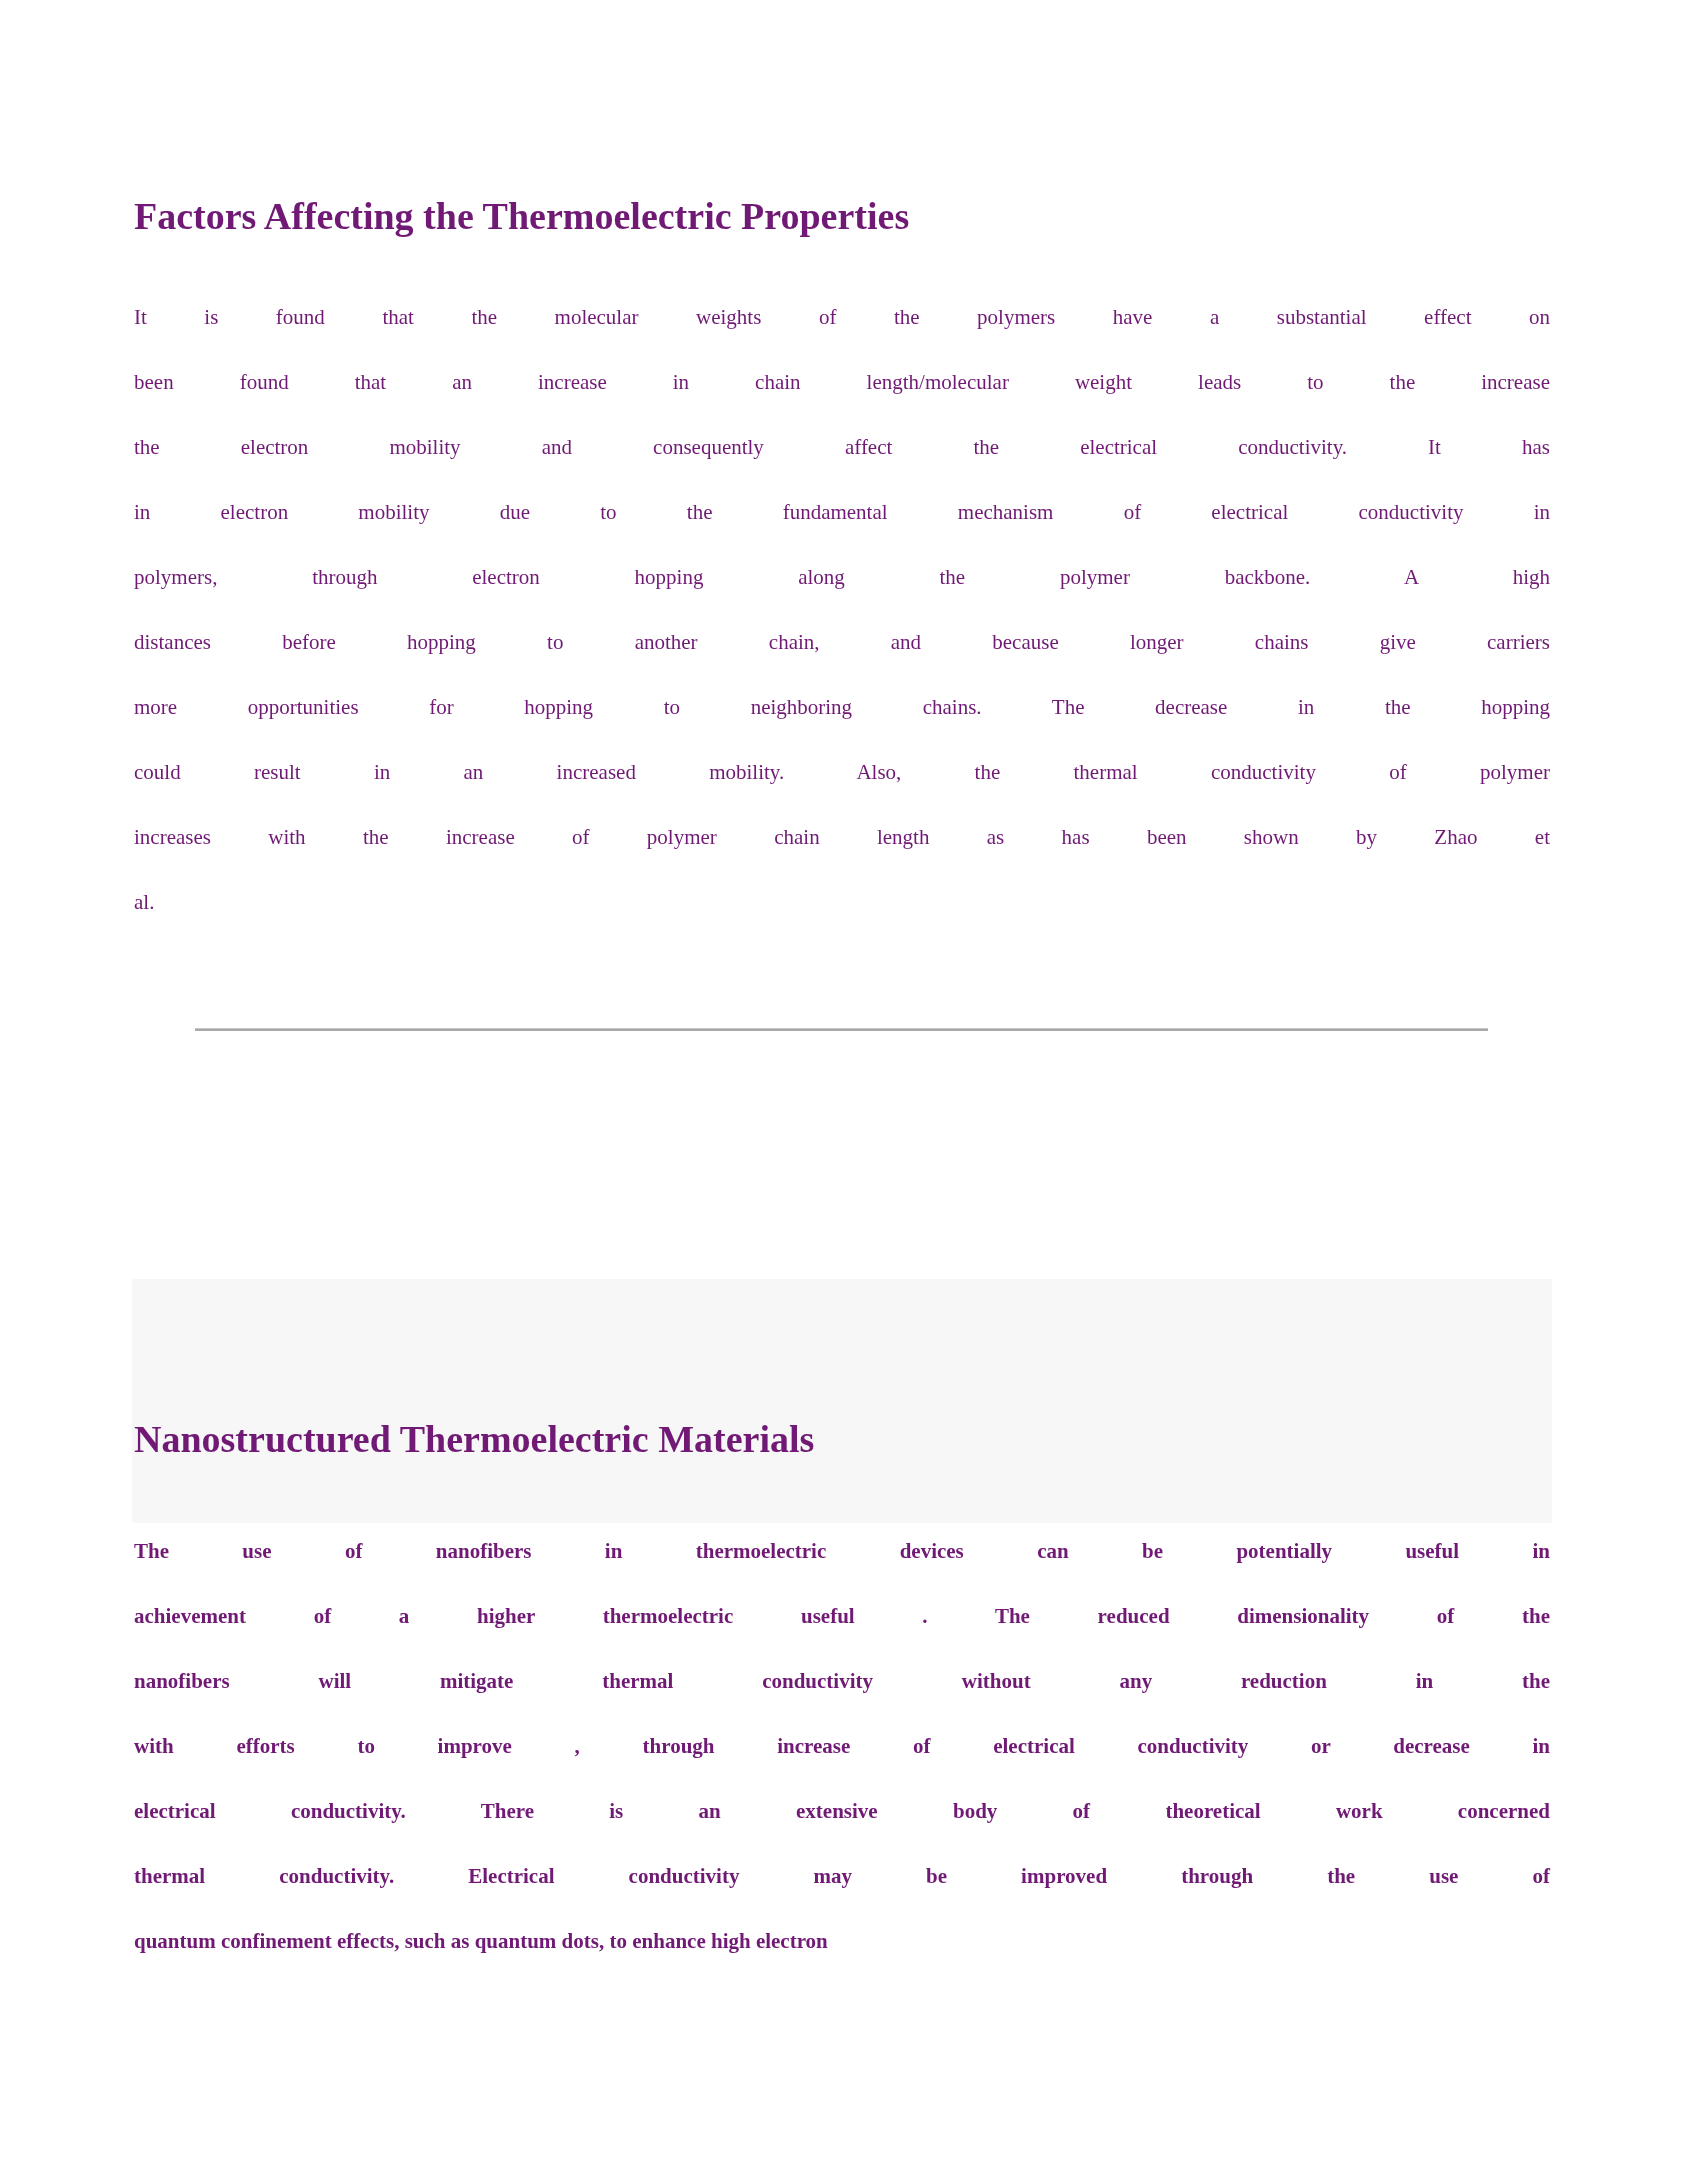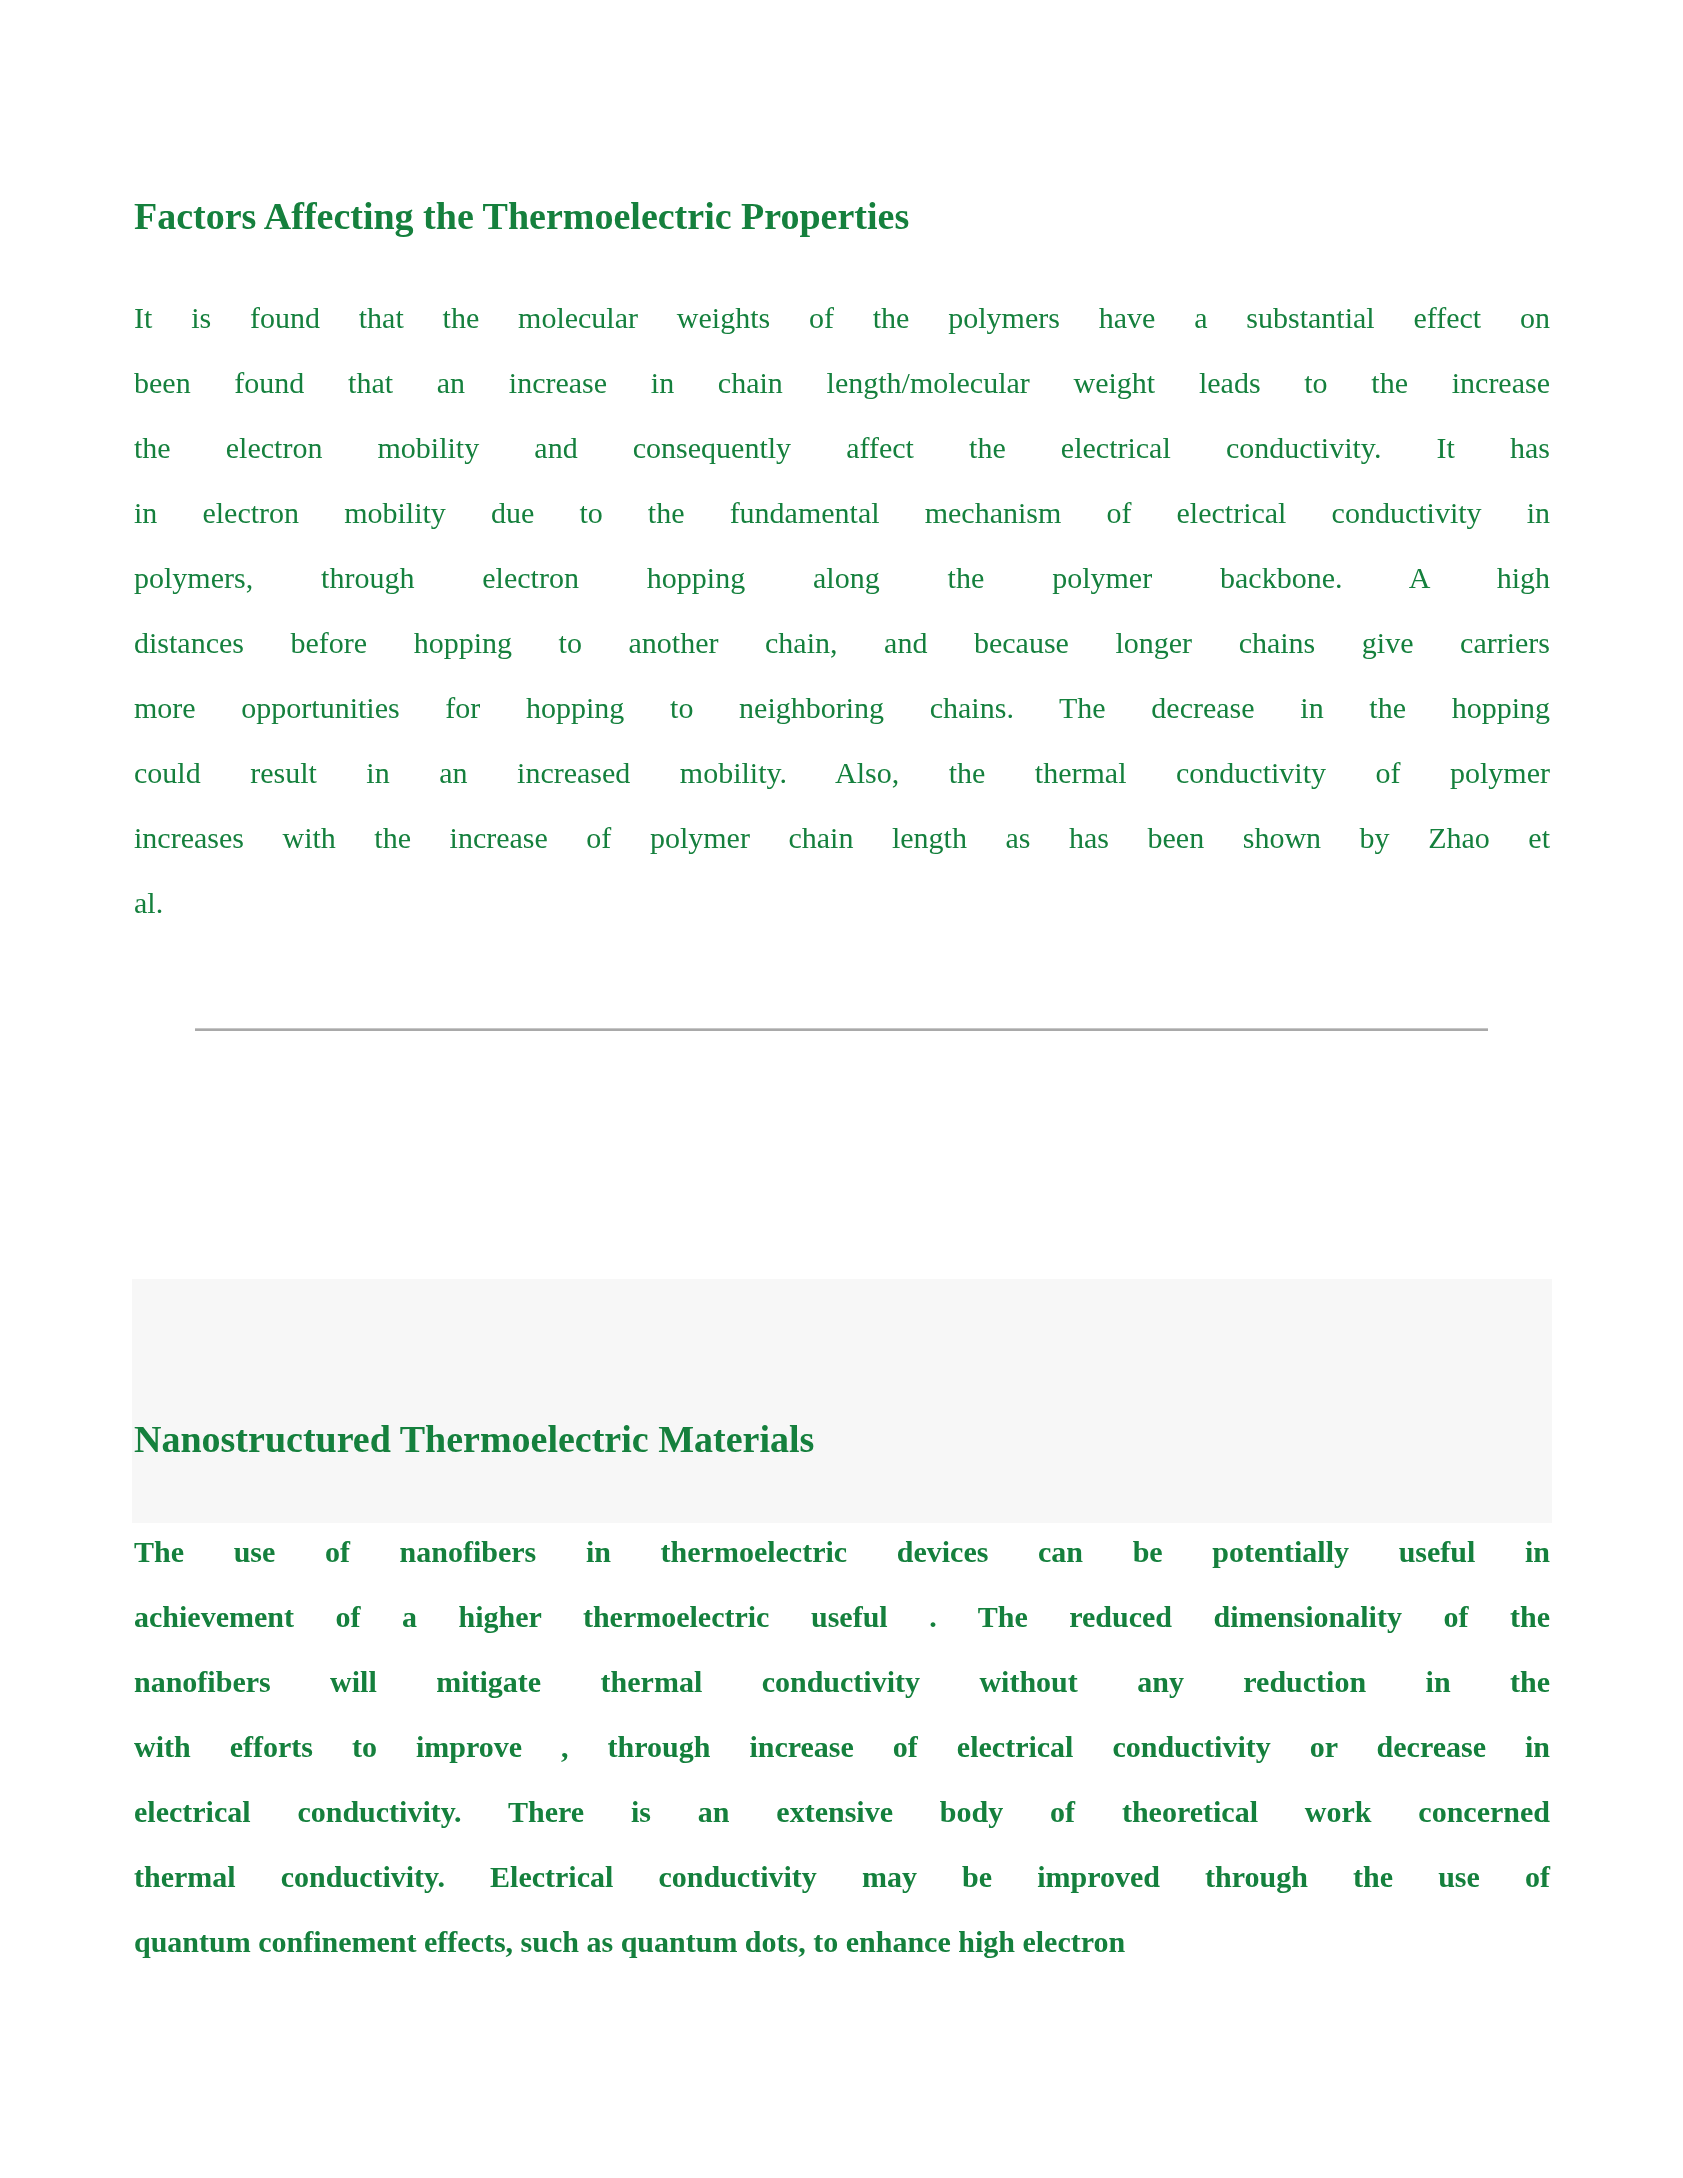--- a/index.html
+++ b/index.html
@@ -7,37 +7,37 @@
     padding: 0;
     background: #ffffff;
   }
   .page {
     position: relative;
     width: 1683px;
     height: 2178px;
     background: #ffffff;
     overflow: hidden;
     font-family: "Liberation Serif", "DejaVu Serif", serif;
-    color: #15803d;
+    color: #701a75;
   }
   .heading {
     position: absolute;
     left: 134px;
     font-size: 38px;
     font-weight: bold;
     line-height: 44px;
     white-space: nowrap;
   }
   .heading-1 { top: 194px; }
   .heading-2 { top: 1417px; z-index: 2; }
   .para {
     position: absolute;
     left: 134px;
     width: 1416px;
-    font-size: 30px;
+    font-size: 21px;
     line-height: 65px;
   }
   .para-1 { top: 285px; }
   .para-2 { top: 1519px; z-index: 2; font-weight: bold; }
   .tline {
     text-align: justify;
     text-align-last: justify;
     white-space: normal;
   }
   .tline-last {

